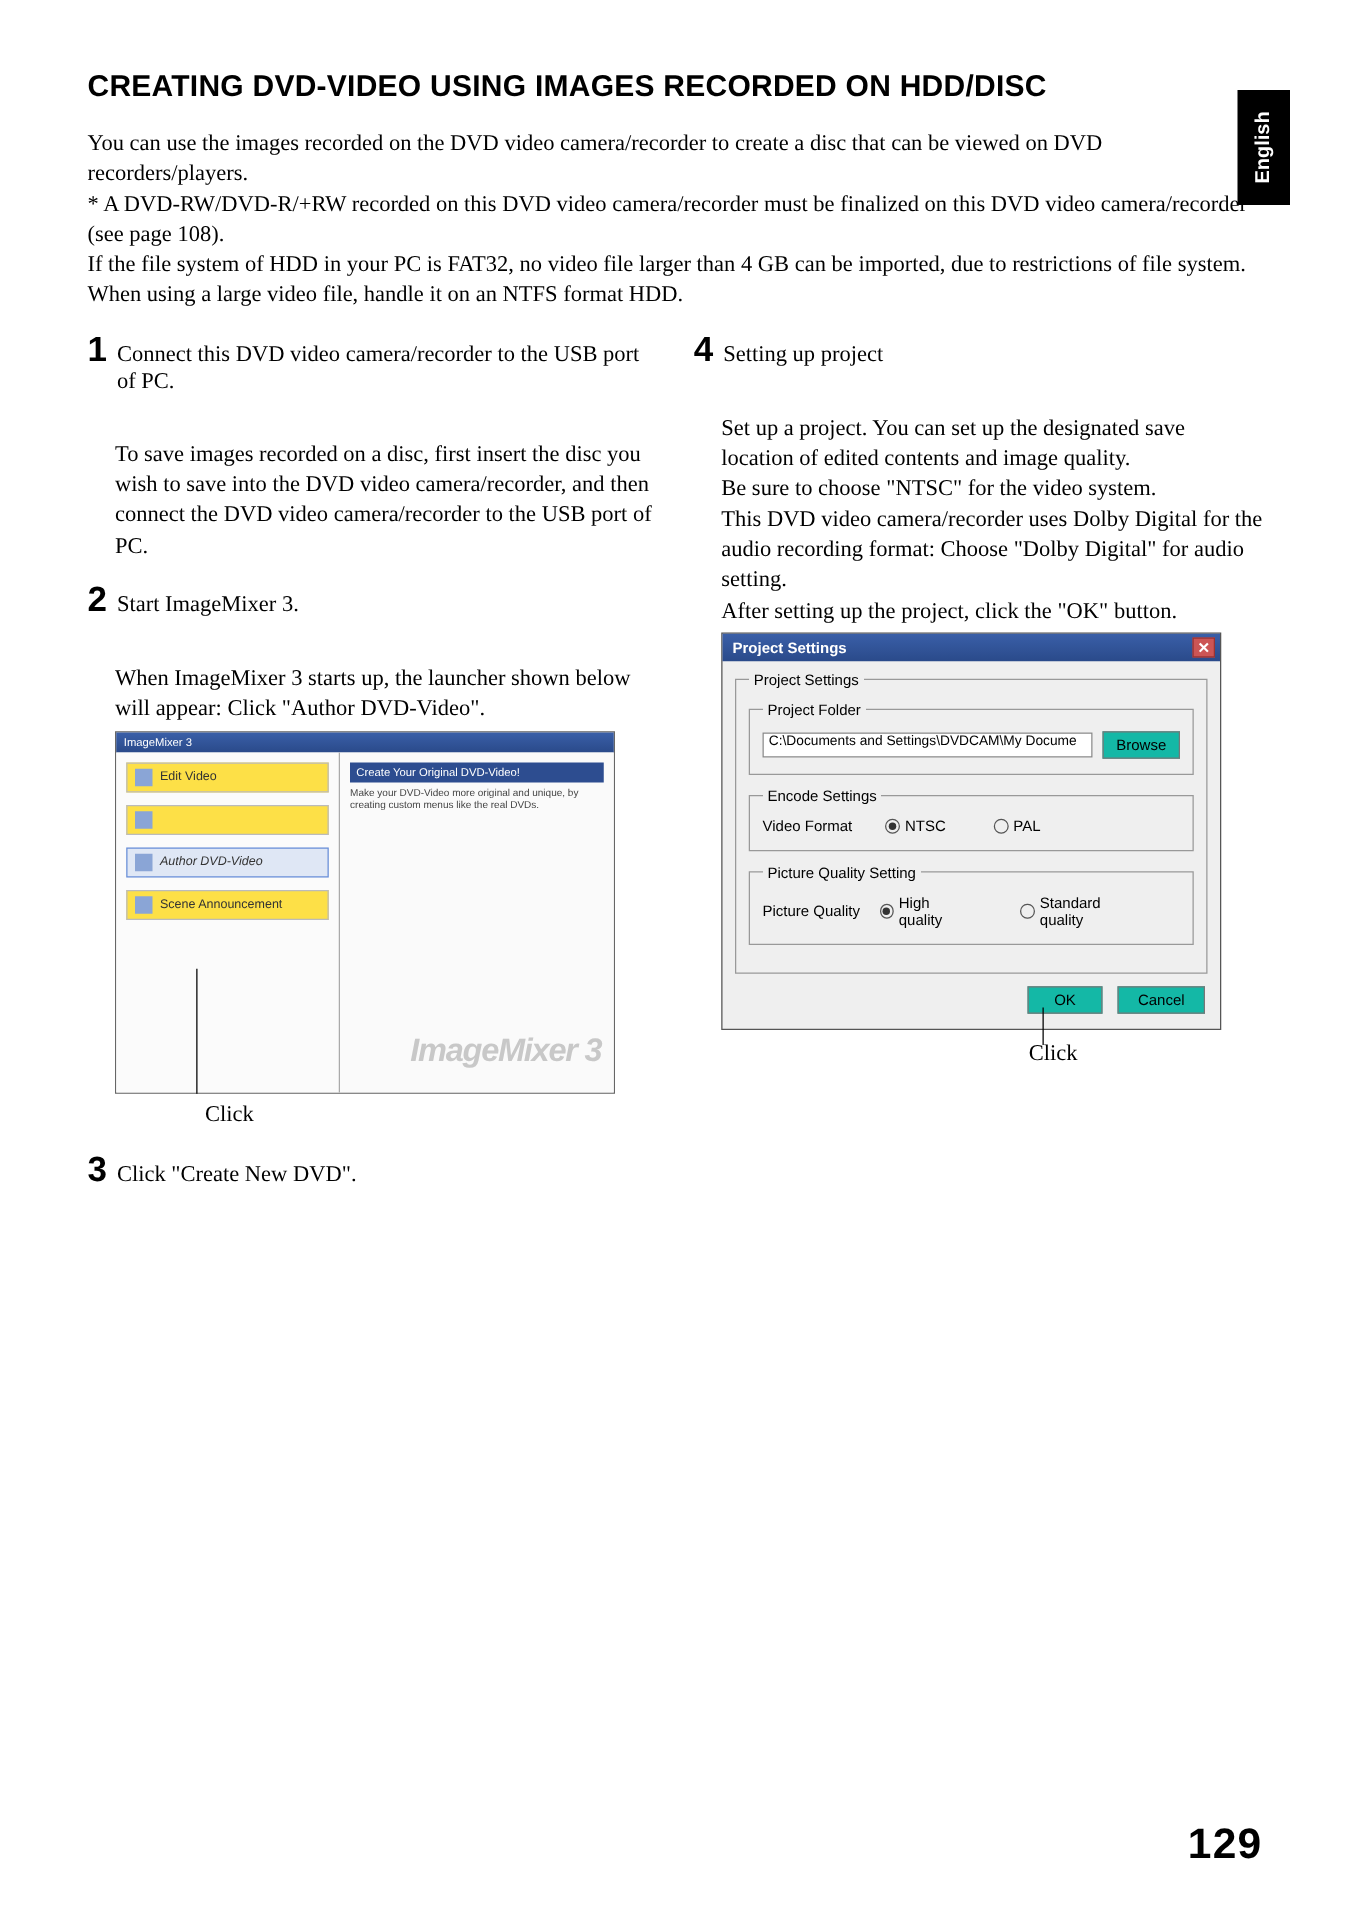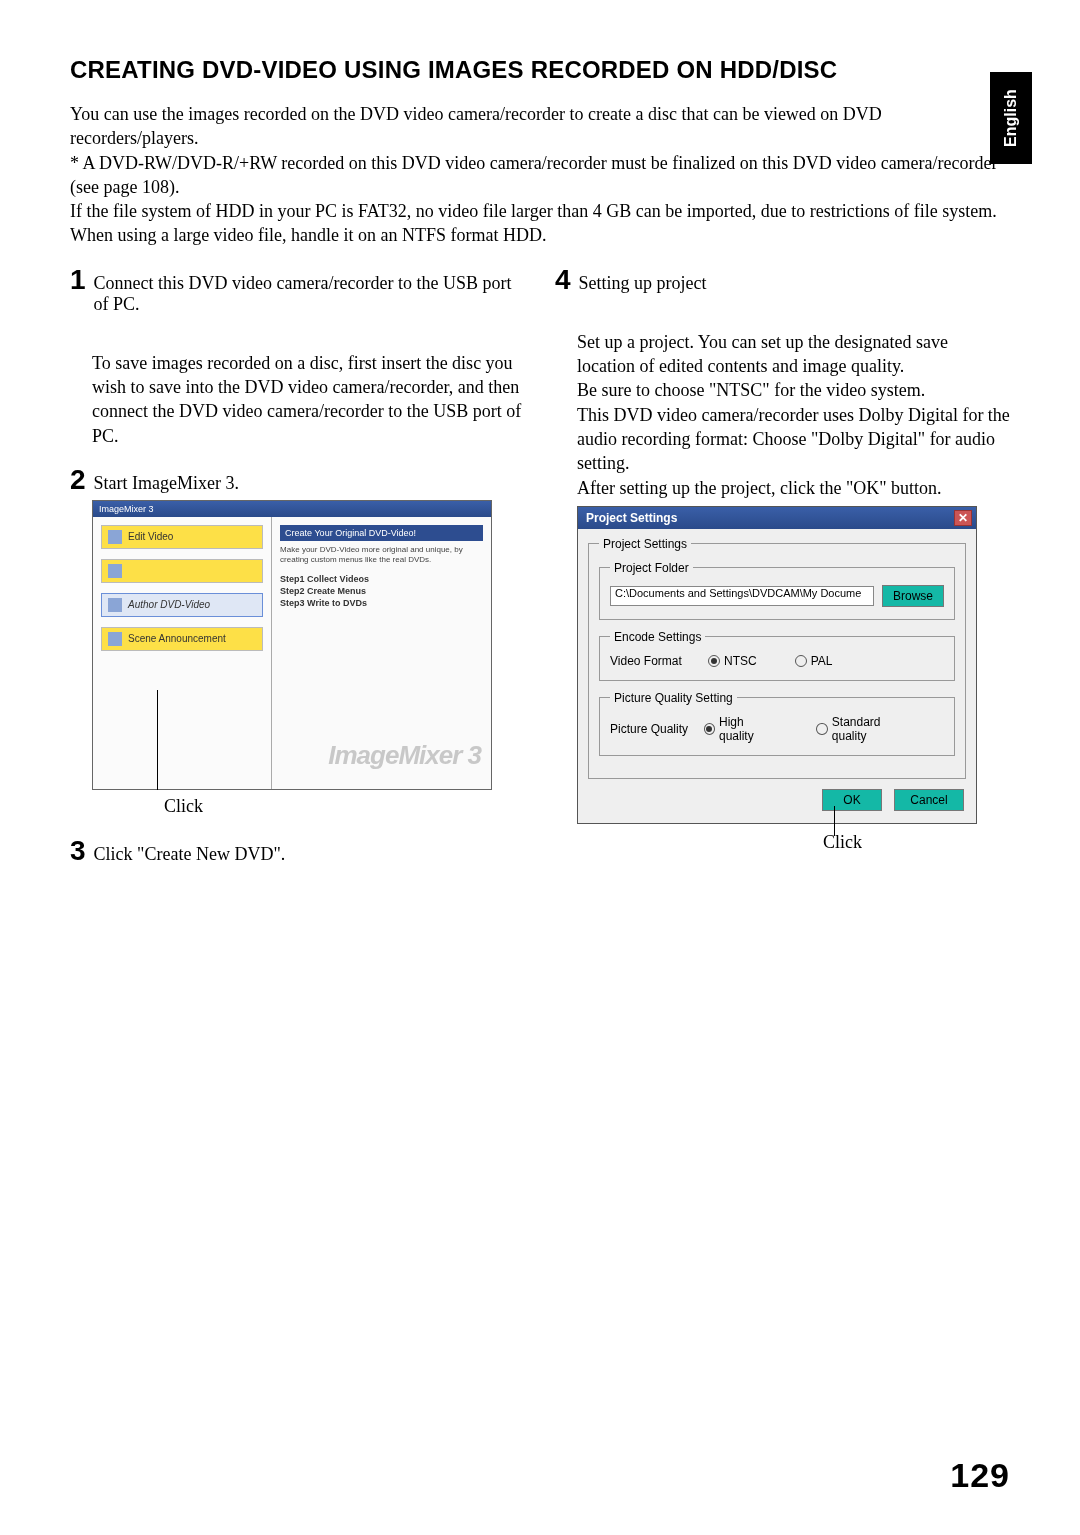--- a/index.html
+++ b/index.html
@@ -76,20 +76,21 @@
           <span class="step-title">Connect this DVD video camera/recorder to the USB port of PC.</span>
         </div>
         <div class="step-body">To save images recorded on a disc, first insert the disc you wish to save into the DVD video camera/recorder, and then connect the DVD video camera/recorder to the USB port of PC.</div>
       </div>
 
       <div class="step">
         <div class="step-head">
           <span class="step-num">2</span>
           <span class="step-title">Start ImageMixer 3.</span>
         </div>
+        <div class="step-body">When ImageMixer 3 starts up, the launcher shown below will appear: Click "Author DVD-Video".</div>
 
         <div class="fig">
           <div class="launcher">
             <div class="launcher-title">ImageMixer 3</div>
             <div class="launcher-body">
               <div class="launcher-sidebar">
                 <div class="side-item">
                   <span class="side-icon"></span>
                   <span>Edit Video</span>
                 </div>
@@ -102,25 +103,20 @@
                   <span>Author DVD-Video</span>
                 </div>
                 <div class="side-item">
                   <span class="side-icon"></span>
                   <span>Scene Announcement</span>
                 </div>
               </div>
               <div class="launcher-main">
                 <div class="lm-head">Create Your Original DVD-Video!</div>
                 <div class="lm-sub">Make your DVD-Video more original and unique, by creating custom menus like the real DVDs.</div>
-                <div class="lm-steps">
-                  <p>Step1 Collect Videos</p>
-                  <p>Step2 Create Menus</p>
-                  <p>Step3 Write to DVDs</p>
-                </div>
                 <div class="watermark">ImageMixer 3</div>
               </div>
             </div>
           </div>
         </div>
         <div class="click-wrap">
           <div style="position:relative; width:100%; height:0;">
             <div style="position:absolute; left:65px; top:-100px; width:1px; height:100px; background:#000;"></div>
           </div>
           <div class="click-caption" style="margin-left:-250px;">Click</div>

